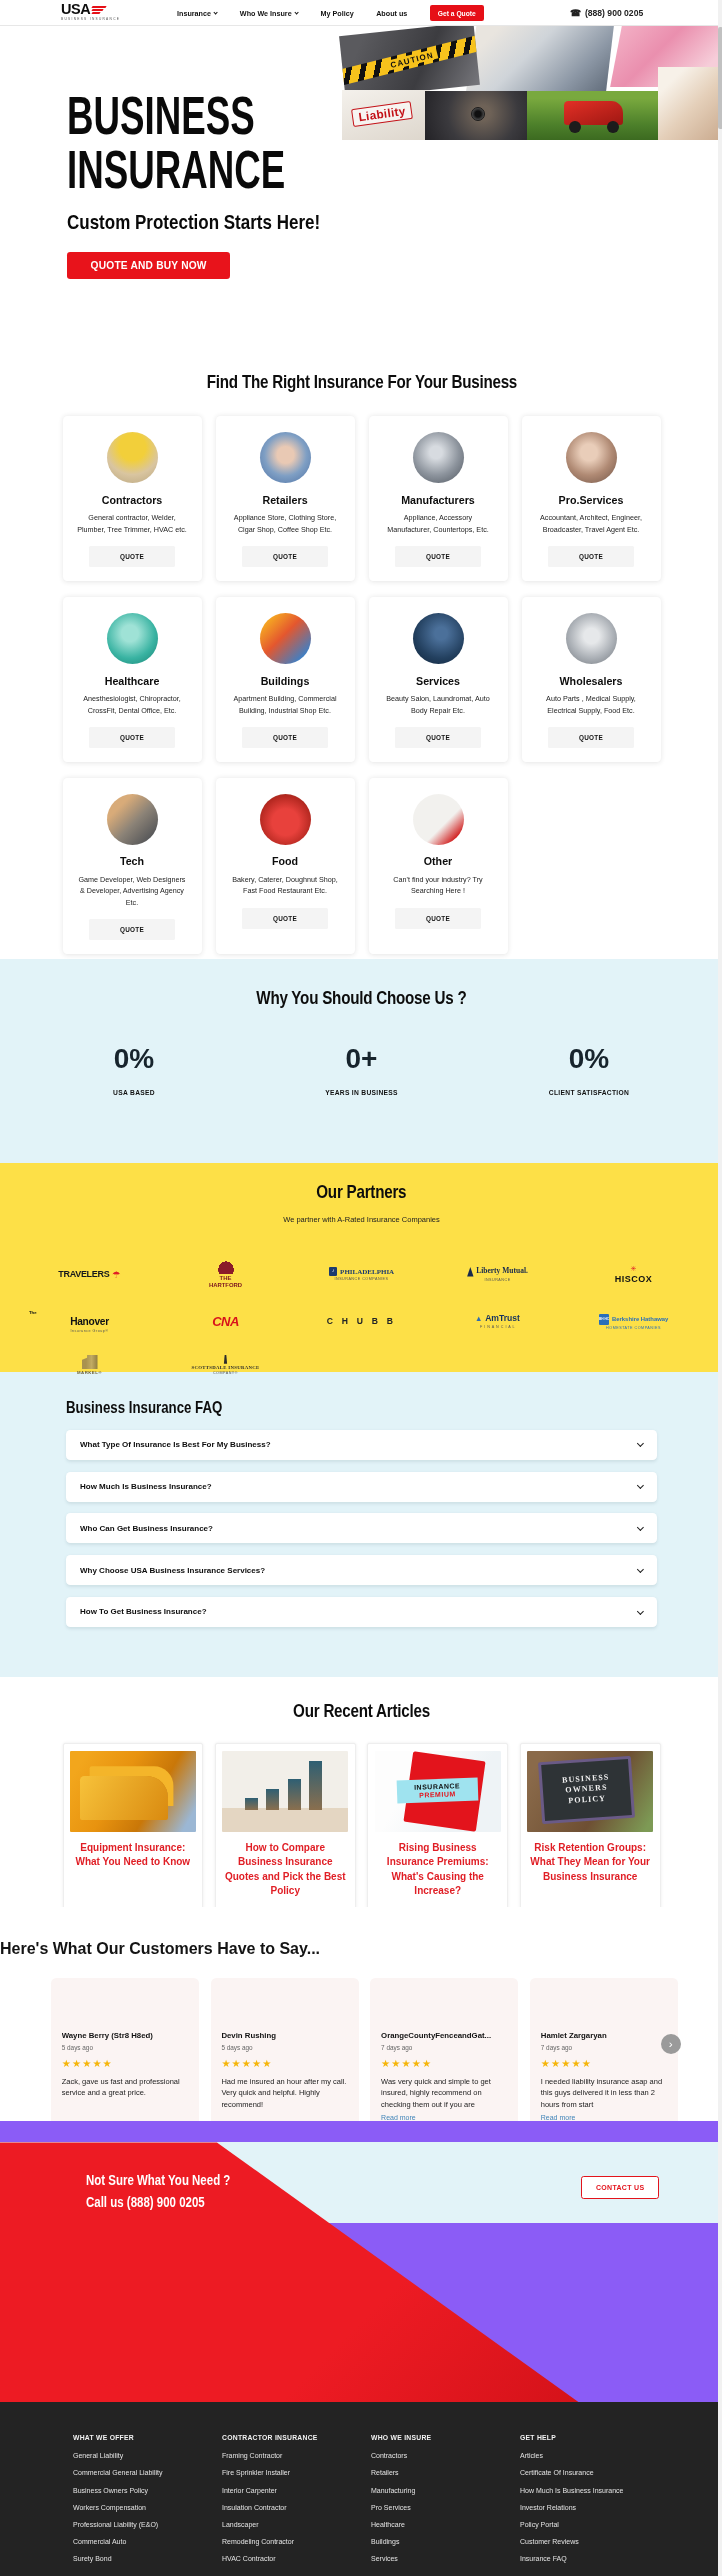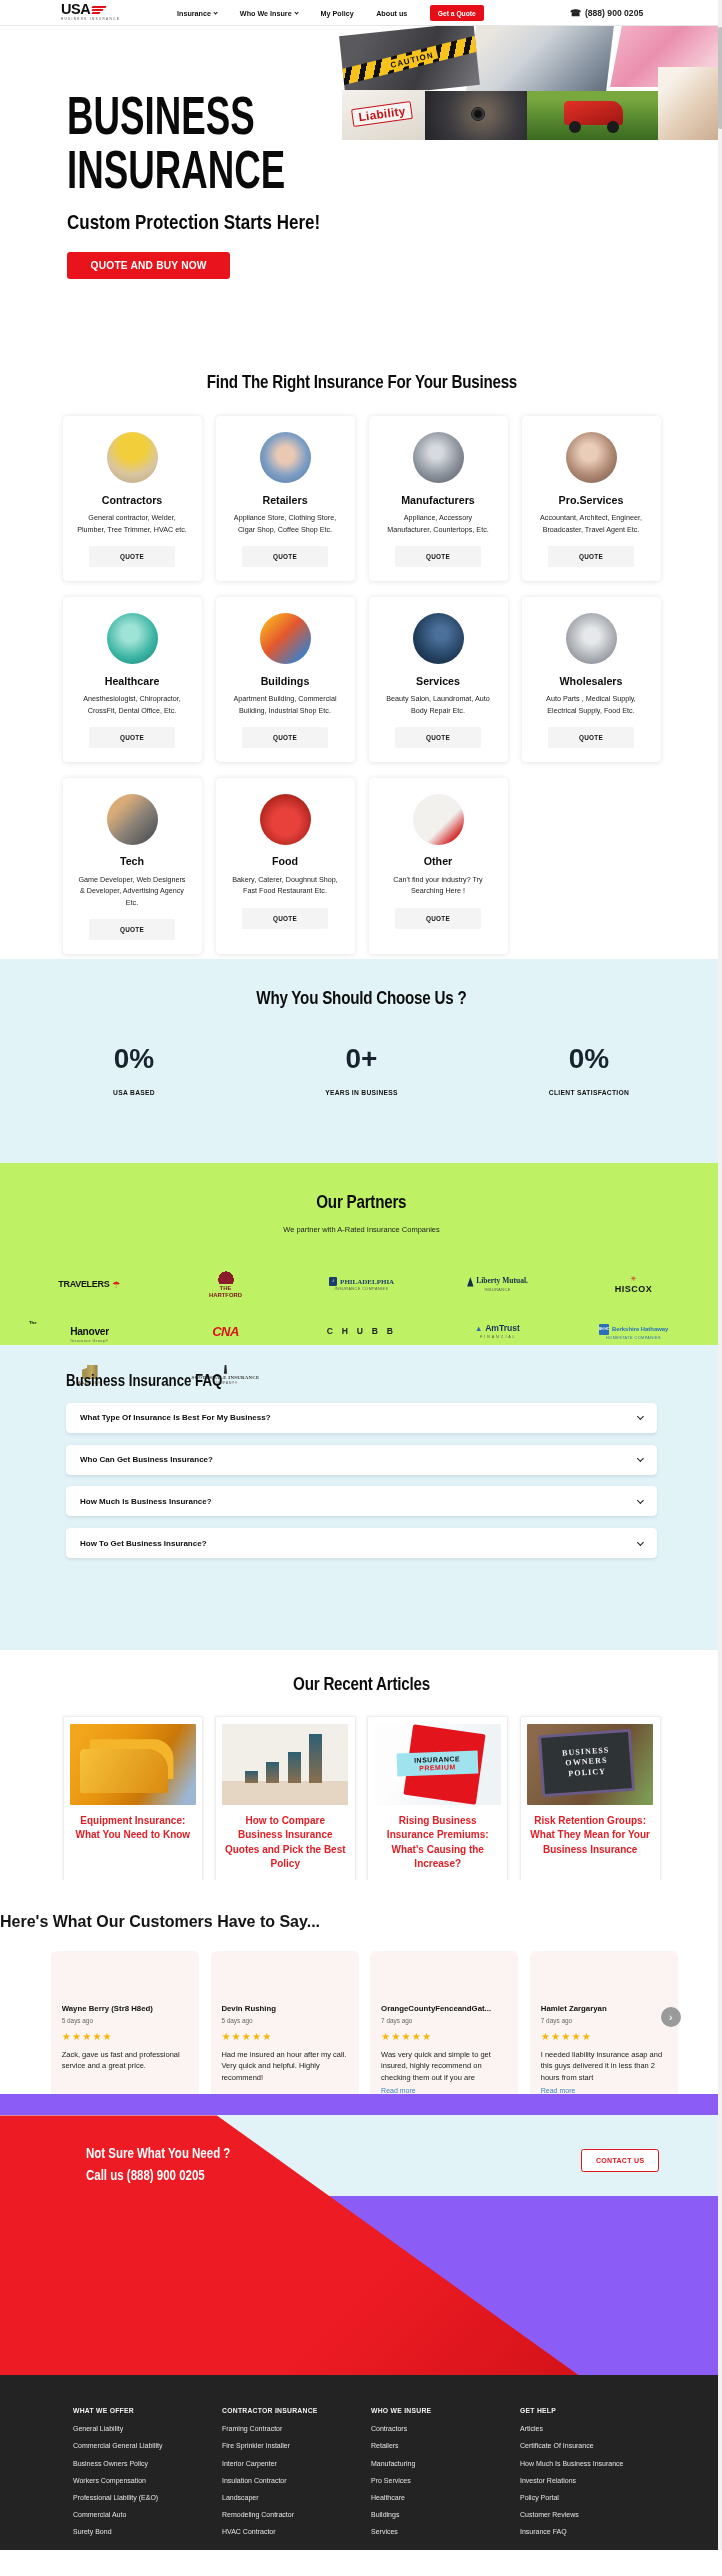--- a/index.html
+++ b/index.html
@@ -70,21 +70,21 @@
   .cat-quote { margin-top:10.7px; width:72%; background:#f4f4f4; border:none; border-radius:1.6px; padding:7px 0; font-size:6.4px; font-weight:800; letter-spacing:0.3px; color:#111; cursor:pointer; }
 
   
   .why { height:204px; background:#e2f3f8; padding-top:28px; text-align:center; }
   .why-stats { width:616px; margin:34px auto 0; display:flex; justify-content:space-between; }
   .stat { width:161px; }
   .stat-val { font-size:28px; font-weight:800; color:#17242d; }
   .stat-label { margin-top:14px; font-size:6.7px; font-weight:800; letter-spacing:0.3px; color:#111; }
 
   
-  .partners { height:182px; background:#bef264; padding-top:28px; text-align:center; }
+  .partners { height:209px; background:#fde047; padding-top:18px; text-align:center; }
   .partners-sub { margin-top:11.8px; font-size:7.5px; color:#222; }
   .logo-grid { width:680px; margin:36px auto 0; display:grid; grid-template-columns:repeat(5,1fr); row-gap:22px; align-items:center; }
   .plogo { display:flex; flex-direction:column; align-items:center; justify-content:center; line-height:1.15; }
   .lg-row { display:flex; align-items:center; gap:2.7px; }
   .lg-name { font-weight:800; }
   .lg-sub { font-size:3.7px; letter-spacing:0.5px; color:#555; margin-top:1.1px; }
   .lg-travelers .lg-name { font-size:9px; letter-spacing:-0.3px; color:#16181c; }
   .umb { color:#e01e25; font-size:9.6px; }
   .lg-hartford .lg-name { font-size:5.9px; color:#7a1220; width:37px; line-height:1.2; }
   .deer { width:18px; height:14px; background:radial-gradient(ellipse at 50% 70%,#8a1b29 60%,transparent 61%); border-radius:40% 40% 20% 20%; margin-bottom:1.1px; }
@@ -397,25 +397,29 @@
   </section>
 
   <section class="faq">
     <div class="faq-inner">
       <div class="faq-head"><span class="cond" style="transform-origin:left center">Business Insurance FAQ</span></div>
       <div class="faq-item">
         <span class="faq-q">What Type Of Insurance Is Best For My Business?</span>
         <i class="faq-chev"></i>
       </div>
       <div class="faq-item">
+        <span class="faq-q">How Much Is Business Insurance?</span>
+        <i class="faq-chev"></i>
+      </div>
+      <div class="faq-item">
         <span class="faq-q">Who Can Get Business Insurance?</span>
         <i class="faq-chev"></i>
       </div>
       <div class="faq-item">
-        <span class="faq-q">How Much Is Business Insurance?</span>
+        <span class="faq-q">Why Choose USA Business Insurance Services?</span>
         <i class="faq-chev"></i>
       </div>
       <div class="faq-item">
         <span class="faq-q">How To Get Business Insurance?</span>
         <i class="faq-chev"></i>
       </div>
     </div>
   </section>
 
   <section class="articles">

